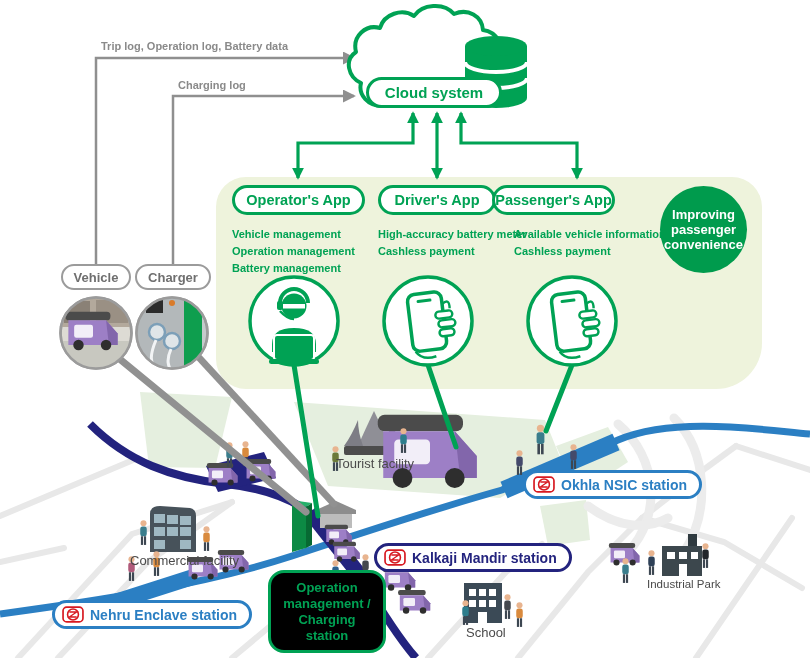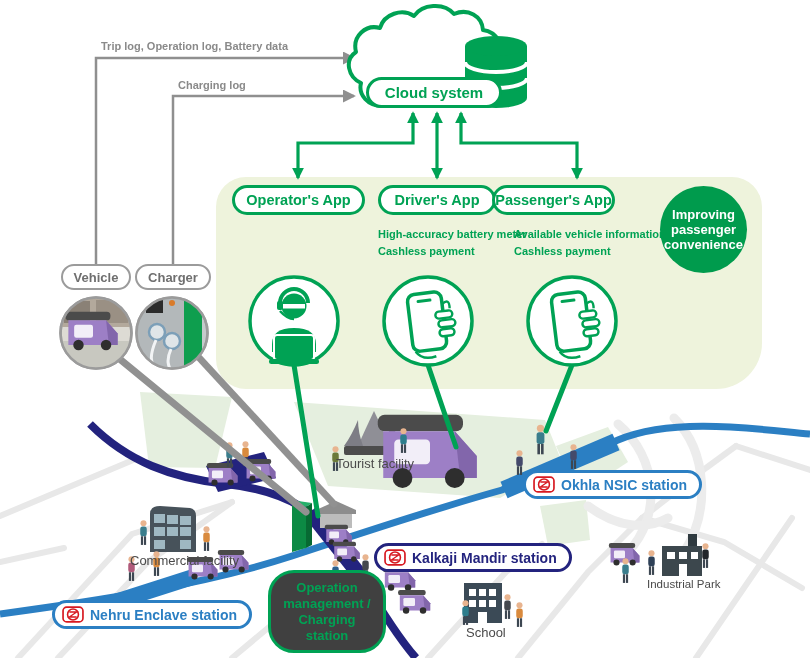--- a/index.html
+++ b/index.html
@@ -13,21 +13,21 @@
   .pill{display:flex;align-items:center;justify-content:center;background:#fff;font-weight:bold;border-radius:20px;text-align:center}
   .gpill{border:3px solid #00a254;color:#00a254}
   .graypill{border:2px solid #9b9b9b;color:#6f6f6f}
   .flow-label{font-size:11px;font-weight:bold;color:#8a8a8a;white-space:nowrap}
   .features div{font-size:11px;font-weight:bold;color:#00a254;line-height:17px;white-space:nowrap}
   .benefit{border-radius:50%;background:#009b4d;color:#fff;display:flex;align-items:center;justify-content:flex-start;
            text-align:center;font-weight:bold;font-size:13px;line-height:1.18;padding:2px}
   .station{display:inline-flex;align-items:center;gap:6px;background:#fff;border-radius:18px;
            padding:3px 12px 3px 7px;font-weight:bold;font-size:14px;white-space:nowrap}
   .flabel{font-size:13px;color:#4a4a4a;white-space:nowrap}
-  .opbox{background:#404040;border:3px solid #00a254;border-radius:26px;color:#00a254;font-weight:bold;
+  .opbox{background:#000000;border:3px solid #00a254;border-radius:16px;color:#00a254;font-weight:bold;
          font-size:13px;line-height:1.22;text-align:center;padding:7px 8px;width:118px}
 </style>
 </head>
 <body>
 
 <div class="canvas">
 
   <div class="abs panel" style="left:216px;top:177px;width:546px;height:212px"></div>
 
   <svg class="layer" width="810" height="658" viewBox="0 0 810 658">
@@ -290,20 +290,25 @@
   <div class="abs ov pill gpill" style="left:232px;top:185px;width:133px;height:30px;font-size:14.5px">
     <span>Operator's App</span>
   </div>
   <div class="abs ov pill gpill" style="left:378px;top:185px;width:118px;height:30px;font-size:14.5px">
     <span>Driver's App</span>
   </div>
   <div class="abs ov pill gpill" style="left:492px;top:185px;width:123px;height:30px;font-size:14.5px">
     <span>Passenger's App</span>
   </div>
 
+  <div class="abs ov features" style="left:232px;top:226px">
+    <div>Vehicle management</div>
+    <div>Operation management</div>
+    <div>Battery management</div>
+  </div>
   <div class="abs ov features" style="left:378px;top:226px">
     <div>High-accuracy battery meter</div>
     <div>Cashless payment</div>
   </div>
   <div class="abs ov features" style="left:514px;top:226px">
     <div>Available vehicle information</div>
     <div>Cashless payment</div>
   </div>
 
   <div class="abs ov benefit" style="left:660px;top:186px;width:87px;height:87px">

